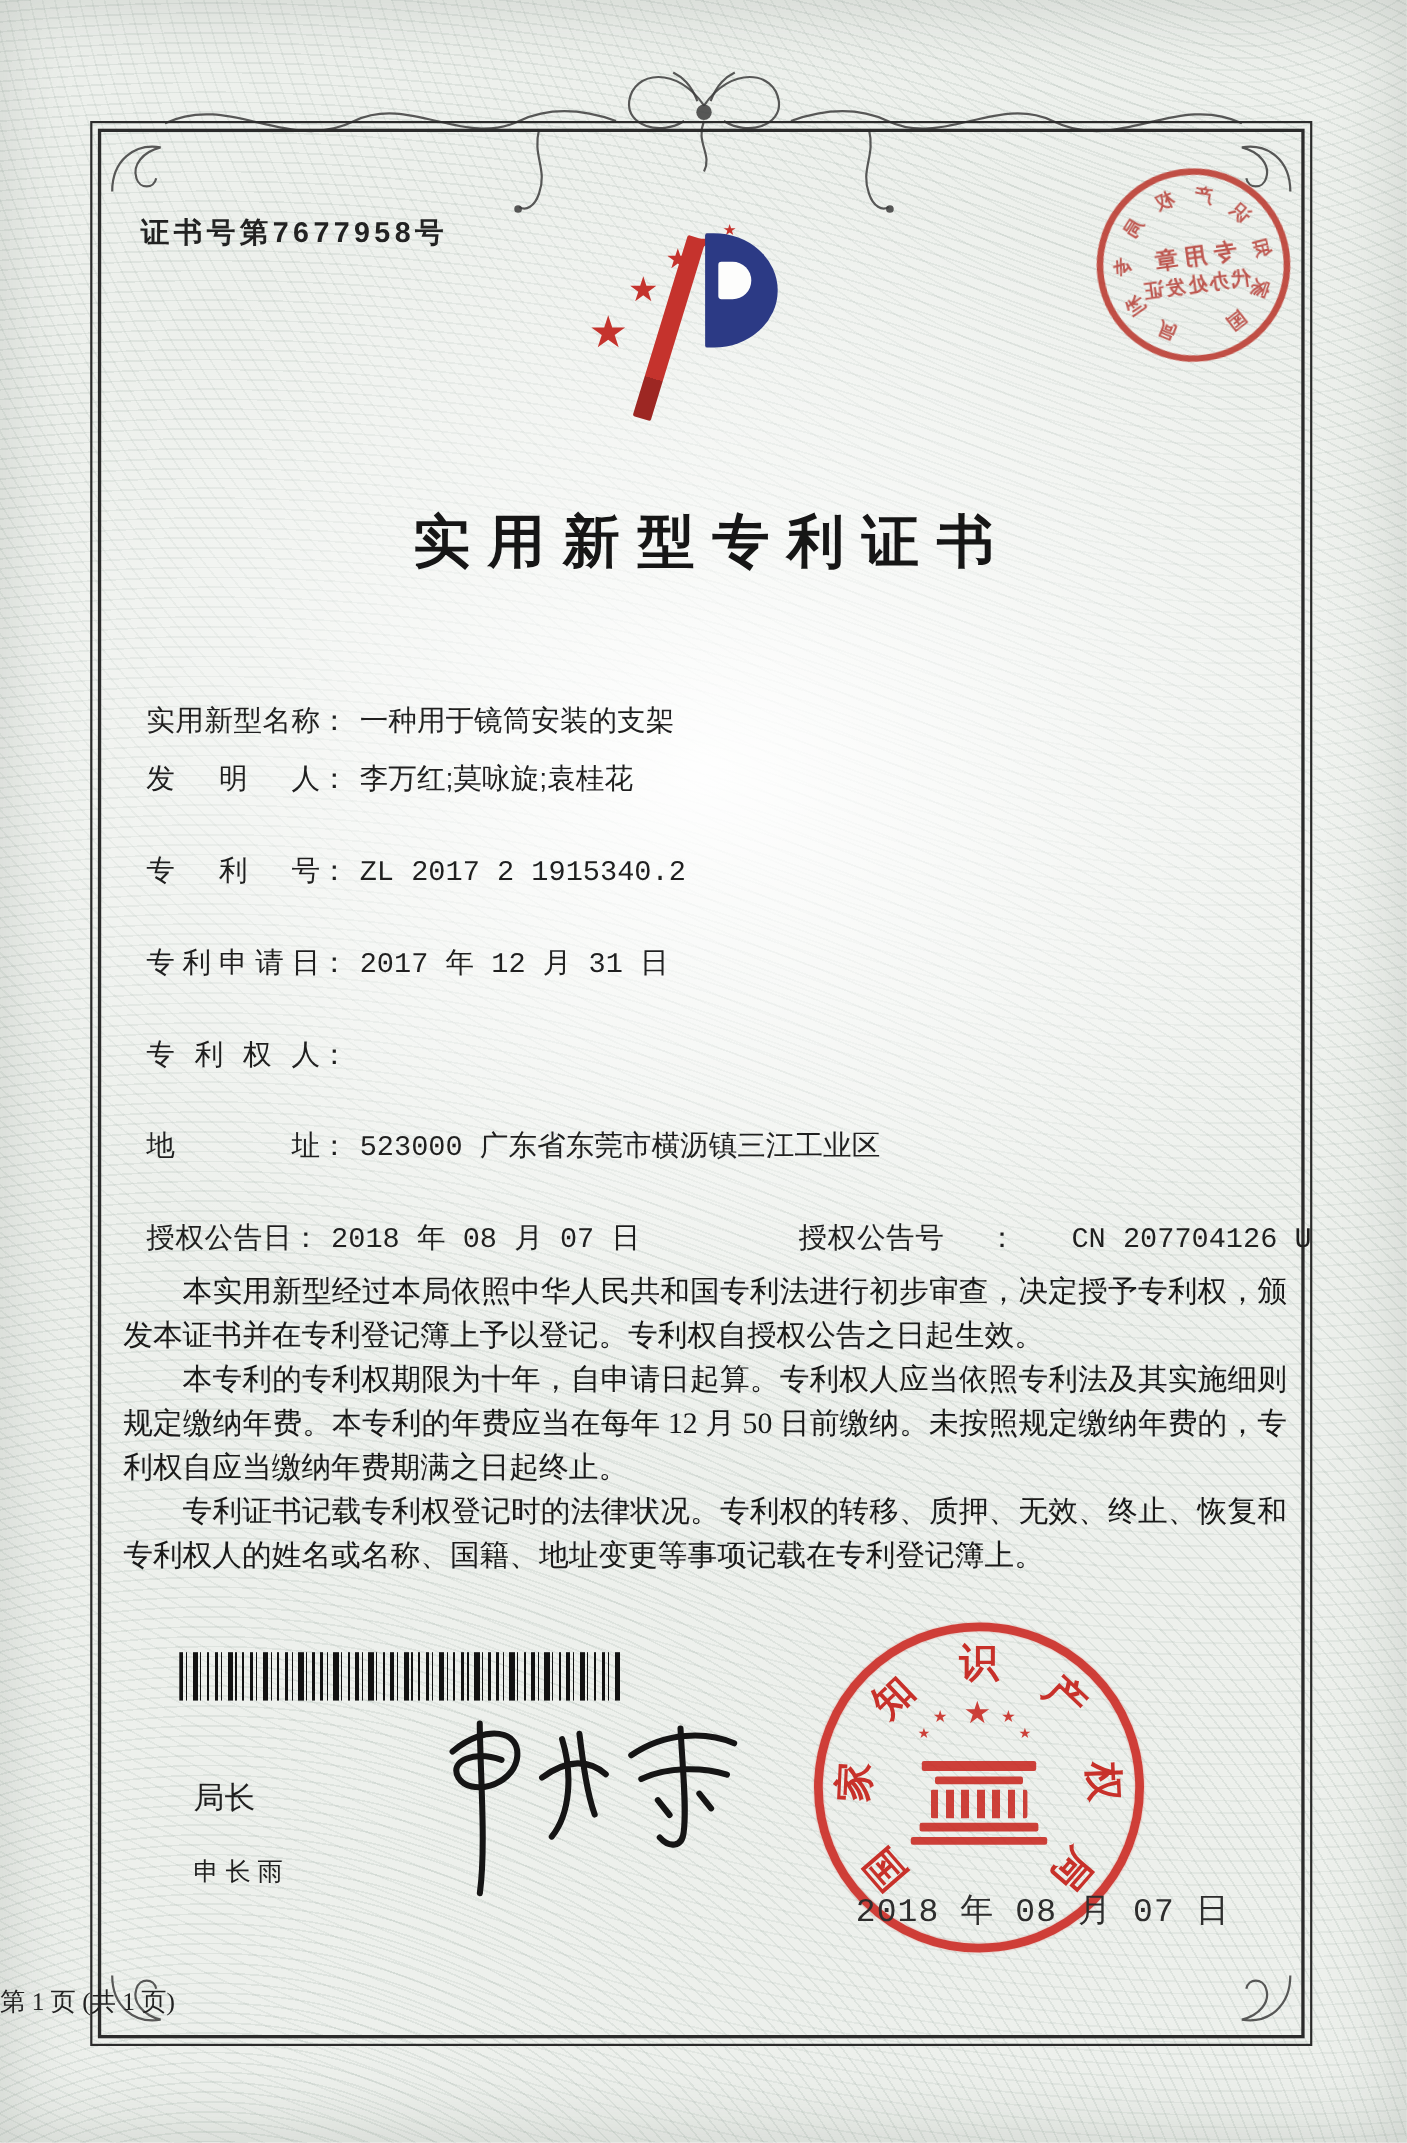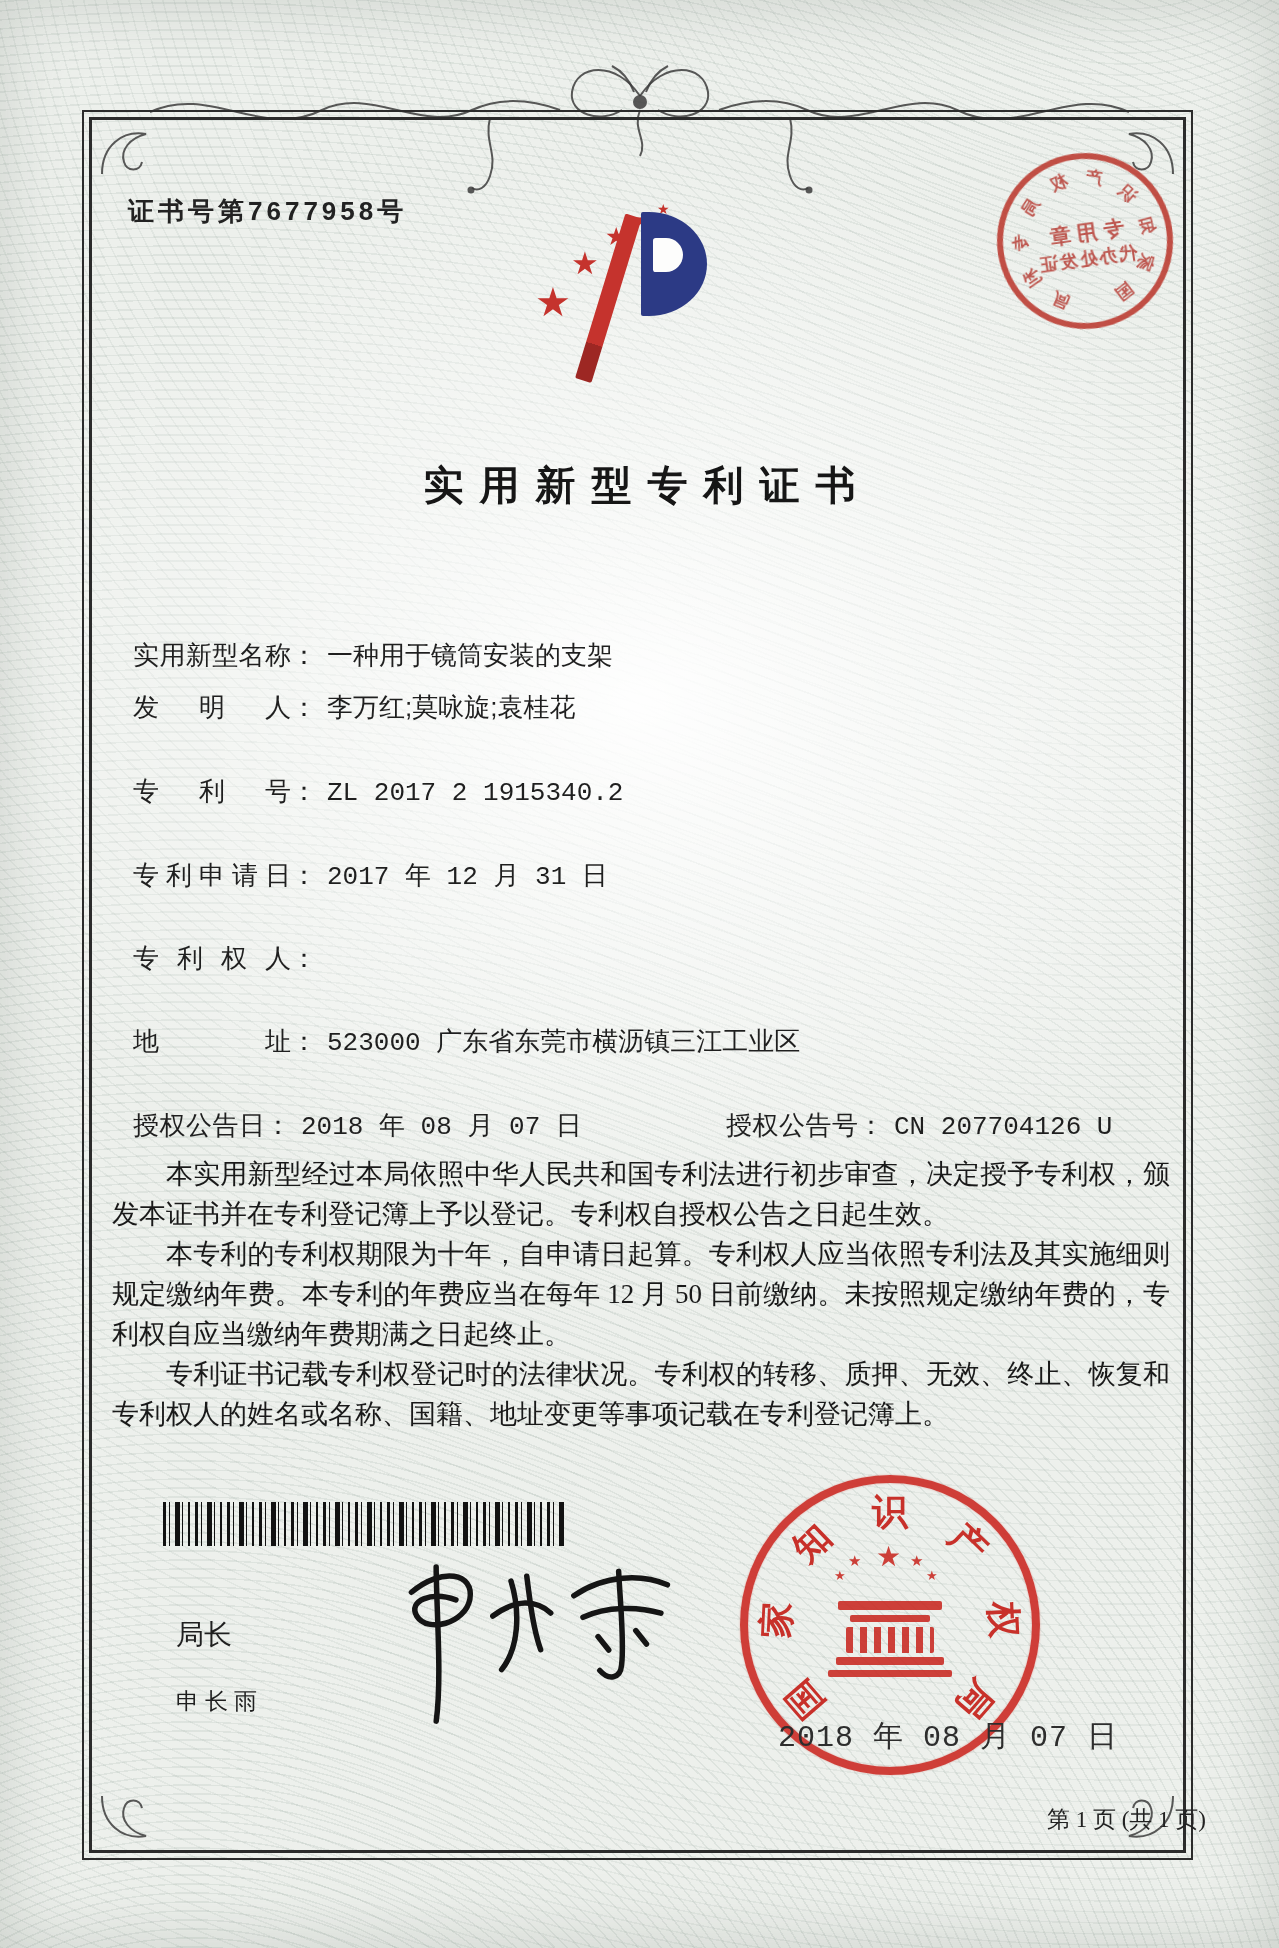--- a/index.html
+++ b/index.html
@@ -56,34 +56,34 @@
     border-radius:2px 58px 58px 2px / 2px 52px 52px 2px;
   }
   .logo-p::after{
     content:"";position:absolute;left:12px;top:26px;width:30px;height:34px;
     background:#fdfdfc;border-radius:3px 18px 18px 3px;
   }
 
   .title{
     position:absolute;left:0;top:458px;width:1279px;text-align:center;
     font-family:"Liberation Serif","DejaVu Serif",serif;
-    font-size:40px;font-weight:bold;letter-spacing:16px;text-indent:16px;color:#161616;
+    font-size:52px;font-weight:bold;letter-spacing:16px;text-indent:16px;color:#161616;
   }
 
   
   .field-row{position:absolute;left:133px;font-size:26px;display:flex;align-items:baseline;white-space:nowrap;}
   .f-label{display:inline-block;width:158px;text-align:justify;text-align-last:justify;font-weight:500;}
   .f-colon{display:inline-block;font-weight:500;}
   .f-value{margin-left:10px;font-weight:500;}
   .mono{font-family:"Liberation Mono","DejaVu Sans Mono",monospace;font-size:26px;}
   .row-1{top:606px;margin-top:32px;} .row-2{top:690px;} .row-3{top:774px;}
   .row-4{top:858px;} .row-5{top:941px;} .row-6{top:1024px;}
   .grant-row{position:absolute;left:133px;top:1108px;width:1030px;font-size:26px;white-space:nowrap;}
   .grant-left{position:absolute;left:0;top:0;display:flex;align-items:baseline;}
-  .grant-right{position:absolute;left:593px;top:0;display:flex;align-items:baseline;}
+  .grant-right{position:absolute;left:593px;top:0;display:flex;align-items:baseline;gap:40px;}
   .grant-row .f-label{width:132px;font-family:Liberation Mono, monospace;}
 
   
   .body-text{
     position:absolute;left:112px;top:1154px;width:1058px;
     font-family:"Liberation Serif","DejaVu Serif",serif;
     font-size:27px;line-height:40px;color:#191919;text-align:justify;
   }
   .body-text p{margin:0;text-indent:2em;}
 
@@ -133,21 +133,21 @@
     position:absolute;left:997px;top:153px;width:176px;height:176px;
     transform:rotate(-8deg) scaleX(-1);opacity:.88;filter:blur(.3px);
   }
   .stamp-ring{position:absolute;inset:0;border:6px solid #bb392f;border-radius:50%;}
   .stamp-chars{position:absolute;inset:0;color:#b8433b;font-weight:bold;font-family:"Liberation Serif","DejaVu Serif",serif;}
   .stamp-line{position:absolute;left:0;width:176px;text-align:center;color:#b8433b;font-weight:bold;}
   .stamp-l1{top:66px;font-size:21px;letter-spacing:6px;}
   .stamp-l2{top:94px;font-size:18px;letter-spacing:2px;}
 
   .footer{
-    position:absolute;left:0;top:1804px;width:1206px;text-align:right;
+    position:absolute;left:0;top:1804px;width:1206px;text-align:left;
     font-family:"Liberation Serif","DejaVu Serif",serif;font-size:23px;color:#222;
   }
   .orn{stroke:#3c3c3c;stroke-width:2;fill:none;opacity:.85;}
 </style>
 </head>
 <body>
 
 <div class="page">
 
   <svg class="top-ornament" viewBox="0 0 1279 200">

